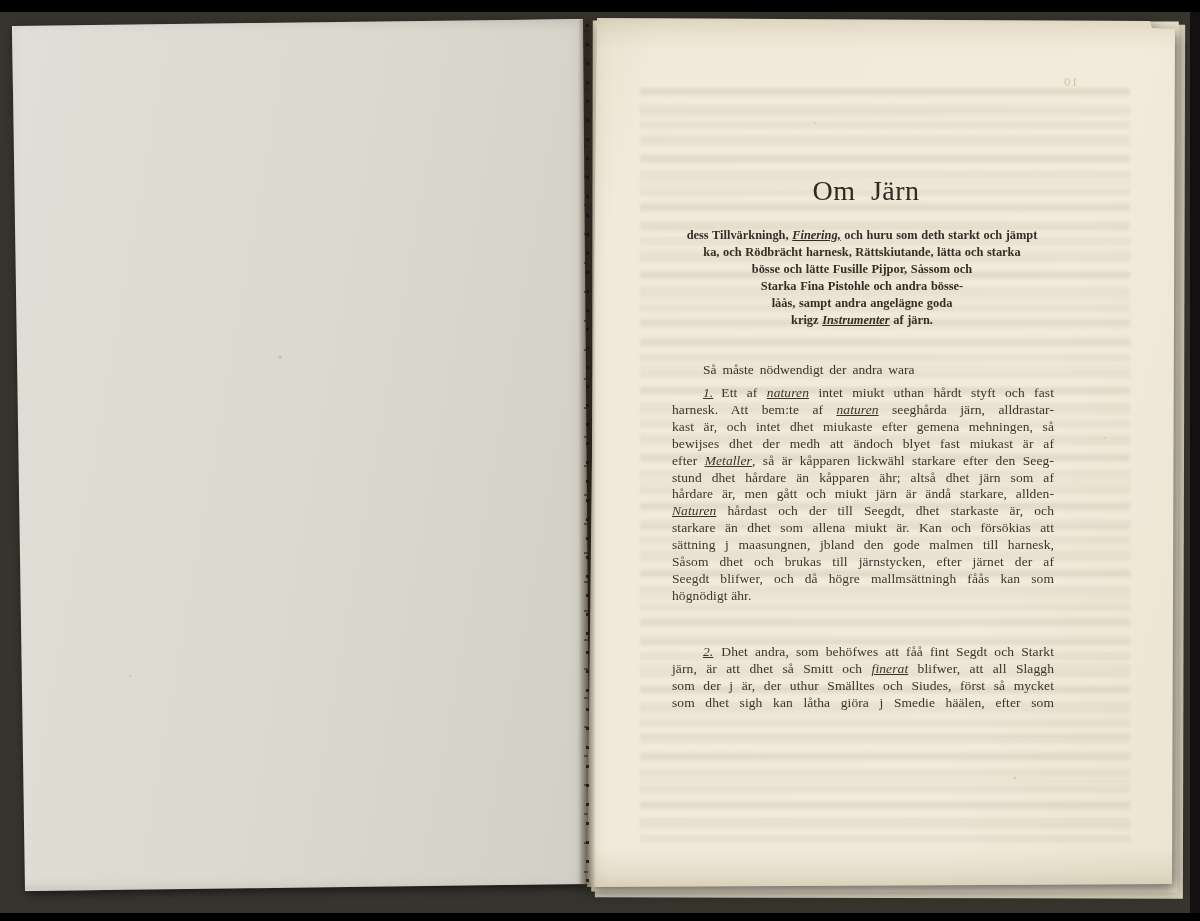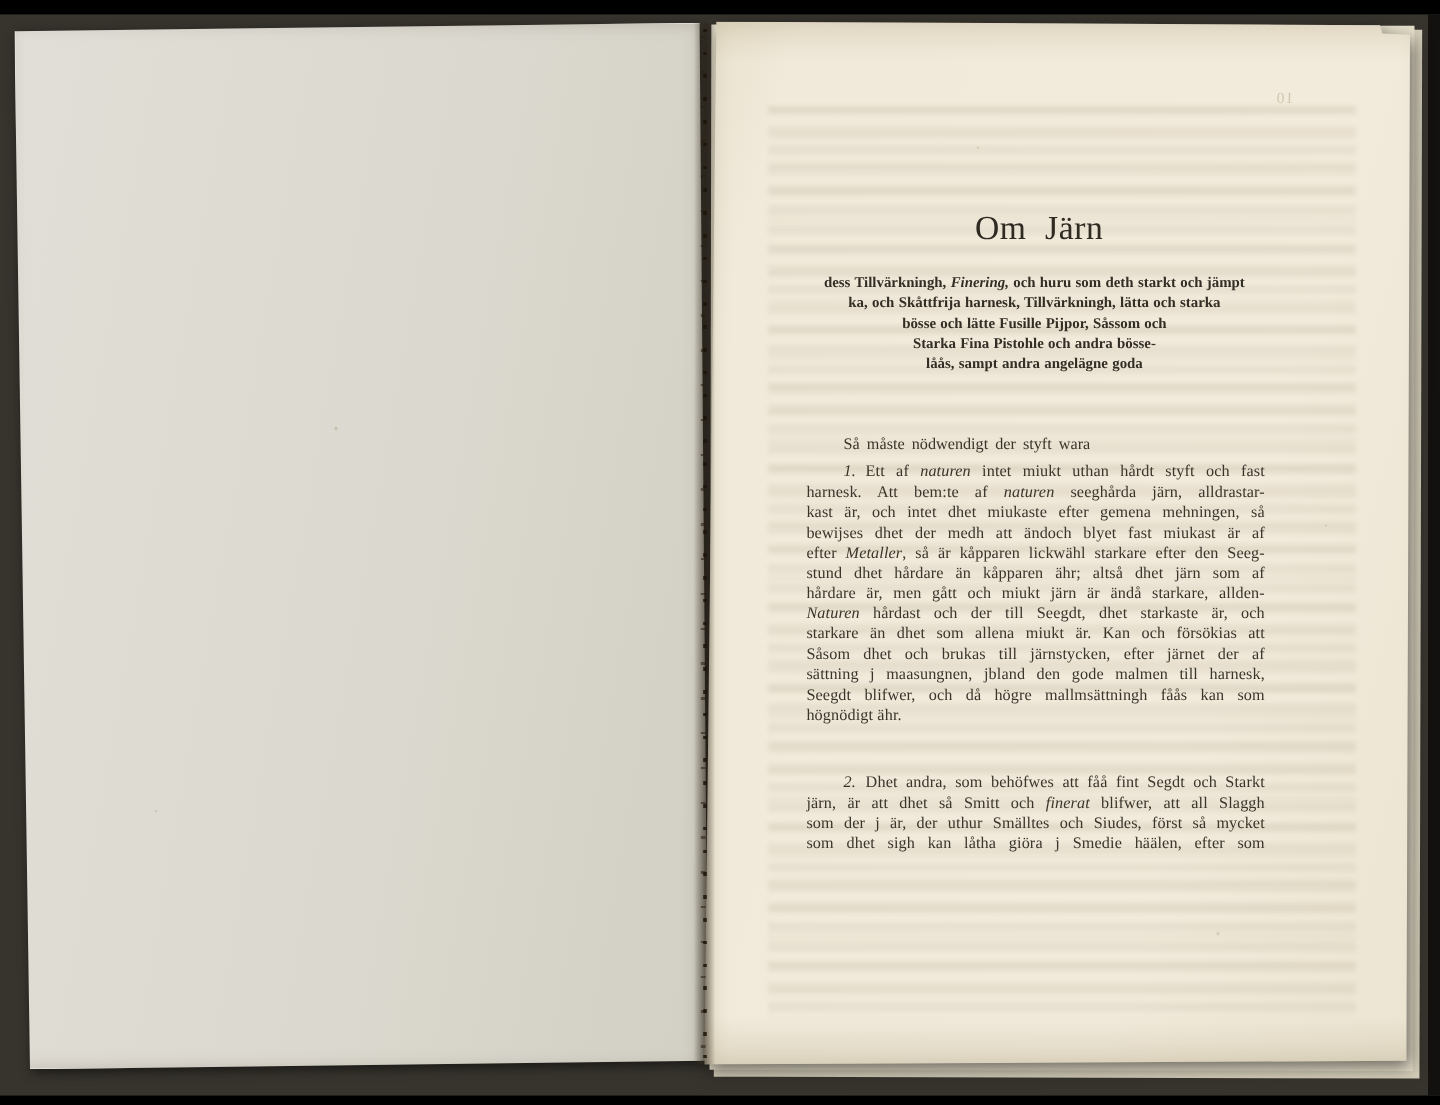--- a/index.html
+++ b/index.html
@@ -75,21 +75,21 @@
   }
   .subtitle{left:666px;top:227px;width:392px;font-weight:bold;font-size:12.4px;line-height:17.1px;color:#332e25;word-spacing:.5px;}
   .subtitle .tline{text-align:center;white-space:nowrap;}
   .intro{left:672px;top:362px;width:382px;font-size:13.5px;line-height:16.9px;text-indent:31px;word-spacing:2.5px;margin:0;}
   .para{left:672px;width:382px;font-size:13.5px;line-height:16.9px;letter-spacing:.1px;}
   #para1{top:385px;}
   #para2{top:644px;}
   .para .tline{text-align:justify;text-align-last:justify;}
   .para .tline.indent{padding-left:31px;}
   .para .tline.last{text-align-last:left;}
-  .it{font-style:italic;}
+  .it{font-style:italic;text-decoration:underline;}
   .num{margin-right:8px;}
 </style>
 </head>
 <body>
 
 <div class="mat"></div>
 
 <div class="page-wrap lp-wrap">
   <div class="left-page"></div>
 </div>
@@ -103,40 +103,41 @@
     <div class="ghost-folio">10</div>
   </div>
 </div>
 
 <div class="stitches"></div>
 
 <h1 class="txt title">Om Järn</h1>
 
 <div class="txt subtitle">
     <div class="tline"><span class="">dess Tillvärkningh, </span><span class="it">Finering,</span><span class=""> och huru som deth starkt och jämpt</span></div>
-    <div class="tline"><span class="">ka, och Skåttfrija harnesk, Tillvärkningh, lätta och starka</span></div>
+    <div class="tline"><span class="">ka, och Rödbrächt harnesk, Rättskiutande, lätta och starka</span></div>
     <div class="tline"><span class="">bösse och lätte Fusille Pijpor, Såssom och</span></div>
     <div class="tline"><span class="">Starka Fina Pistohle och andra bösse-</span></div>
     <div class="tline"><span class="">låås, sampt andra angelägne goda</span></div>
+    <div class="tline"><span class="">krigz </span><span class="it">Instrumenter</span><span class=""> af järn.</span></div>
   </div>
 
-<p class="txt intro">Så måste nödwendigt der styft wara</p>
+<p class="txt intro">Så måste nödwendigt der andra wara</p>
 
 <div class="txt para" id="para1">
     <div class="tline indent"><span class="it num">1.</span><span class="">Ett af </span><span class="it">naturen</span><span class=""> intet miukt uthan hårdt styft och fast</span></div>
     <div class="tline"><span class="">harnesk. Att bem:te af </span><span class="it">naturen</span><span class=""> seeghårda järn, alldrastar-</span></div>
     <div class="tline"><span class="">kast är, och intet dhet miukaste efter gemena mehningen, så</span></div>
     <div class="tline"><span class="">bewijses dhet der medh att ändoch blyet fast miukast är af</span></div>
     <div class="tline"><span class="">efter </span><span class="it">Metaller</span><span class="">, så är kåpparen lickwähl starkare efter den Seeg-</span></div>
     <div class="tline"><span class="">stund dhet hårdare än kåpparen ähr; altså dhet järn som af</span></div>
     <div class="tline"><span class="">hårdare är, men gått och miukt järn är ändå starkare, allden-</span></div>
     <div class="tline"><span class="it">Naturen</span><span class=""> hårdast och der till Seegdt, dhet starkaste är, och</span></div>
     <div class="tline"><span class="">starkare än dhet som allena miukt är. Kan och försökias att</span></div>
+    <div class="tline"><span class="">sättning j maasungnen, jbland den gode malmen till harnesk,</span></div>
     <div class="tline"><span class="">Såsom dhet och brukas till järnstycken, efter järnet der af</span></div>
-    <div class="tline"><span class="">sättning j maasungnen, jbland den gode malmen till harnesk,</span></div>
     <div class="tline"><span class="">Seegdt blifwer, och då högre mallmsättningh fåås kan som</span></div>
     <div class="tline last"><span class="">högnödigt ähr.</span></div>
   </div>
 
 <div class="txt para" id="para2">
     <div class="tline indent"><span class="it num">2.</span><span class="">Dhet andra, som behöfwes att fåå fint Segdt och Starkt</span></div>
     <div class="tline"><span class="">järn, är att dhet så Smitt och </span><span class="it">finerat</span><span class=""> blifwer, att all Slaggh</span></div>
     <div class="tline"><span class="">som der j är, der uthur Smälltes och Siudes, först så mycket</span></div>
     <div class="tline"><span class="">som dhet sigh kan låtha giöra j Smedie häälen, efter som</span></div>
   </div>

